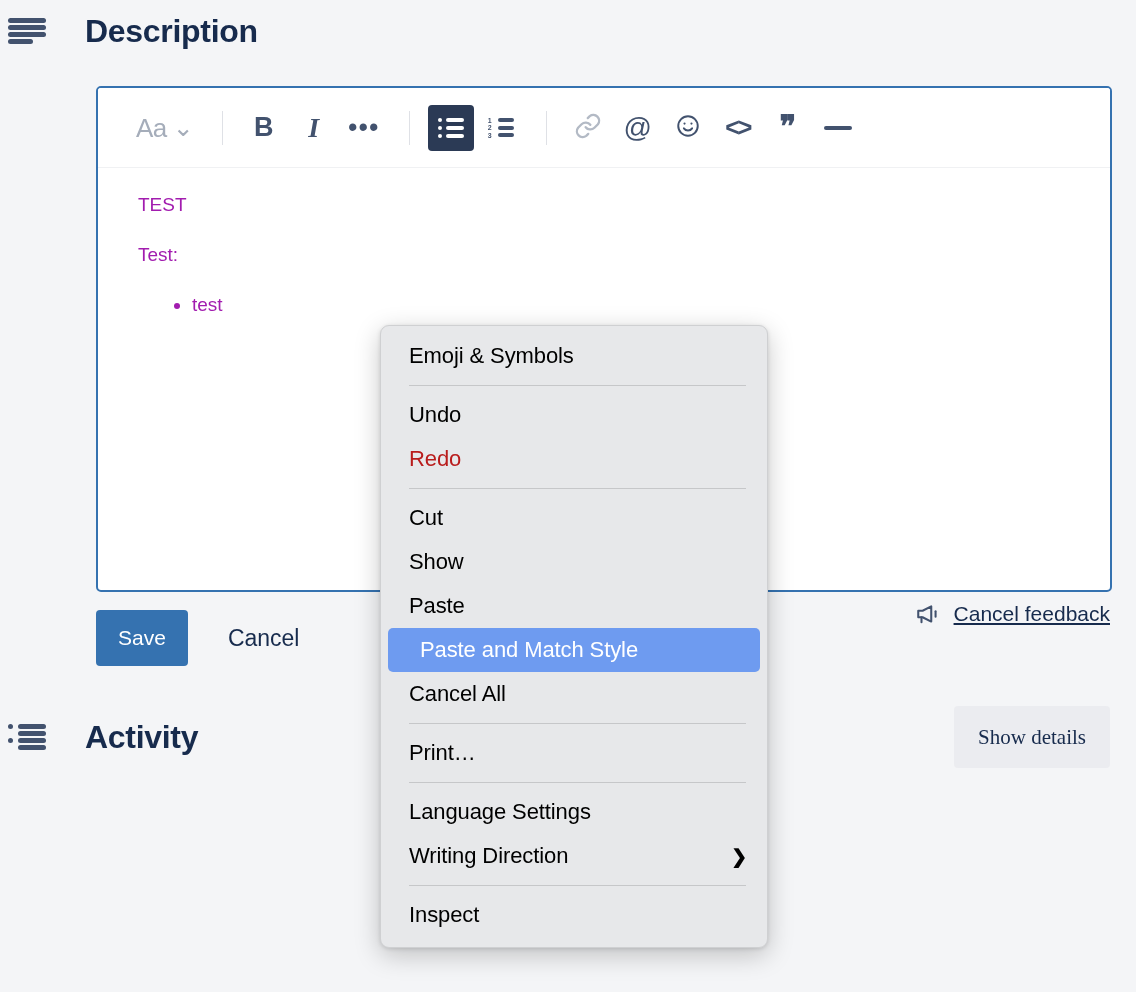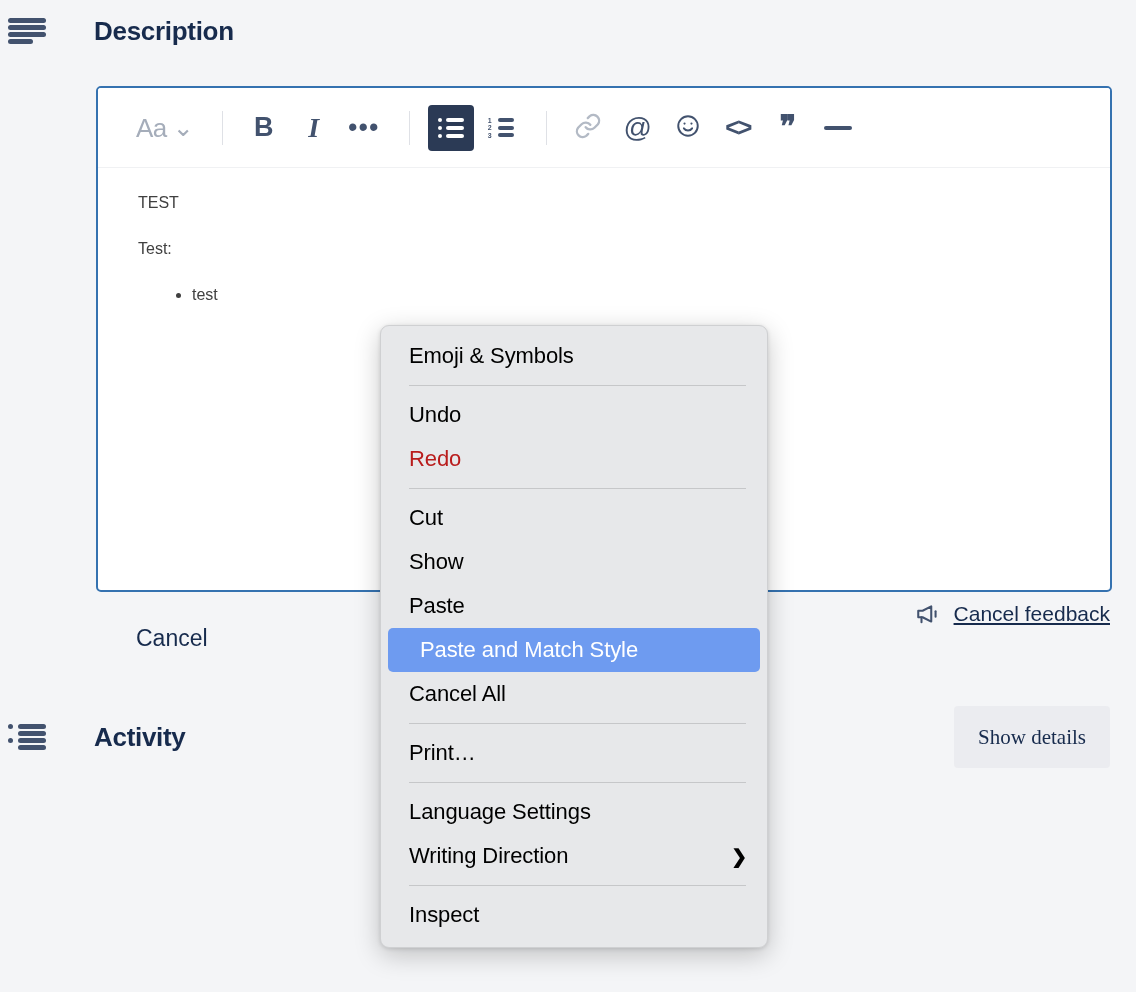--- a/index.html
+++ b/index.html
@@ -46,25 +46,25 @@
     height: 4.5px;
     border-radius: 2.5px;
     background: #42526e;
   }
   .desc-icon-lines i:nth-child(1){ width:100%; }
   .desc-icon-lines i:nth-child(2){ width:100%; }
   .desc-icon-lines i:nth-child(3){ width:100%; }
   .desc-icon-lines i:nth-child(4){ width:66%; }
 
   .section-title {
-    font-size: 26px;
+    font-size: 32px;
     font-weight: bold;
     letter-spacing: -0.3px;
     color: #172b4d;
-    margin-left: 40px;
+    margin-left: 31px;
   }
 
   
   .editor {
     position: absolute;
     left: 96px;
     top: 86px;
     width: 1016px;
     height: 506px;
     box-sizing: border-box;
@@ -134,22 +134,22 @@
   .ico-link { color:#b3bac5; font-size: 26px; }
   .ico-at { font-size: 28px; color:#42526e; }
   .ico-emoji { font-size: 26px; color:#42526e; }
   .ico-code { font-size: 25px; font-weight: bold; color:#42526e; letter-spacing:-2px;}
   .ico-quote { font-size: 31px; font-weight: bold; color:#42526e; line-height: 0.4; }
   .ico-rule { display:block; width:28px; height:4px; border-radius:2px; background:#42526e; }
 
   
   .content {
     padding: 26px 40px;
-    font-size: 16px;
-    color: #404040;
+    font-size: 19px;
+    color: #a21caf;
   }
   .content p { margin: 0 0 28px 0; }
   .content ul { margin: 0; padding-left: 54px; }
   .content li { margin: 0; }
 
   
   .actions {
     position: absolute;
     left: 96px;
     top: 610px;
@@ -374,20 +374,21 @@
   <div class="content">
     <p>TEST</p>
     <p>Test:</p>
     <ul>
       <li>test</li>
     </ul>
   </div>
 </div>
 
 <div class="actions">
+  <button class="btn-save">Save</button>
   <button class="btn-cancel">Cancel</button>
 </div>
 
 <div class="feedback">
   <span>
     <svg class="megaphone" width="26" height="22" viewBox="0 0 24 20" fill="none" stroke="currentColor" stroke-width="1.9" stroke-linejoin="round">
       <path d="M3 7h4l8-4v14l-8-4H3z" fill="none"></path>
       <path d="M6 13v4.5" stroke-linecap="round"></path>
       <path d="M19 7.5v5" stroke-linecap="round"></path>
     </svg>

